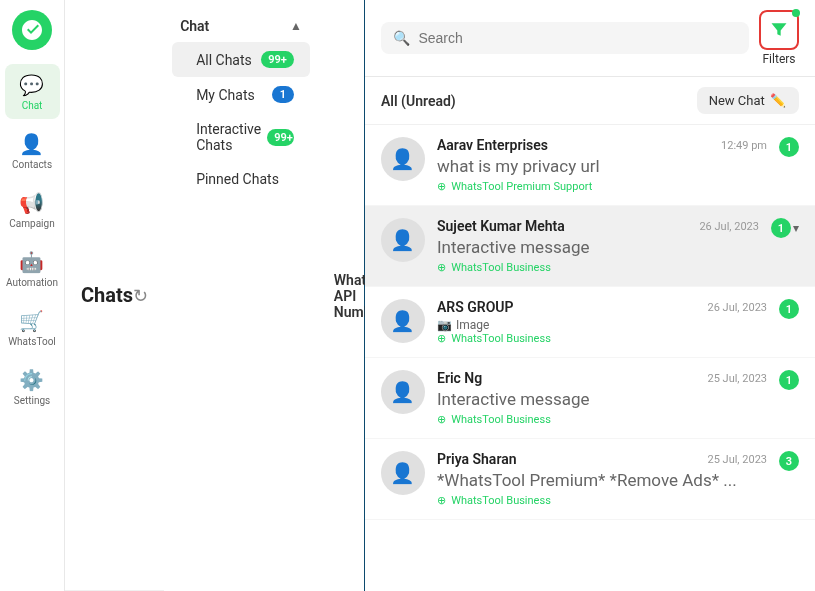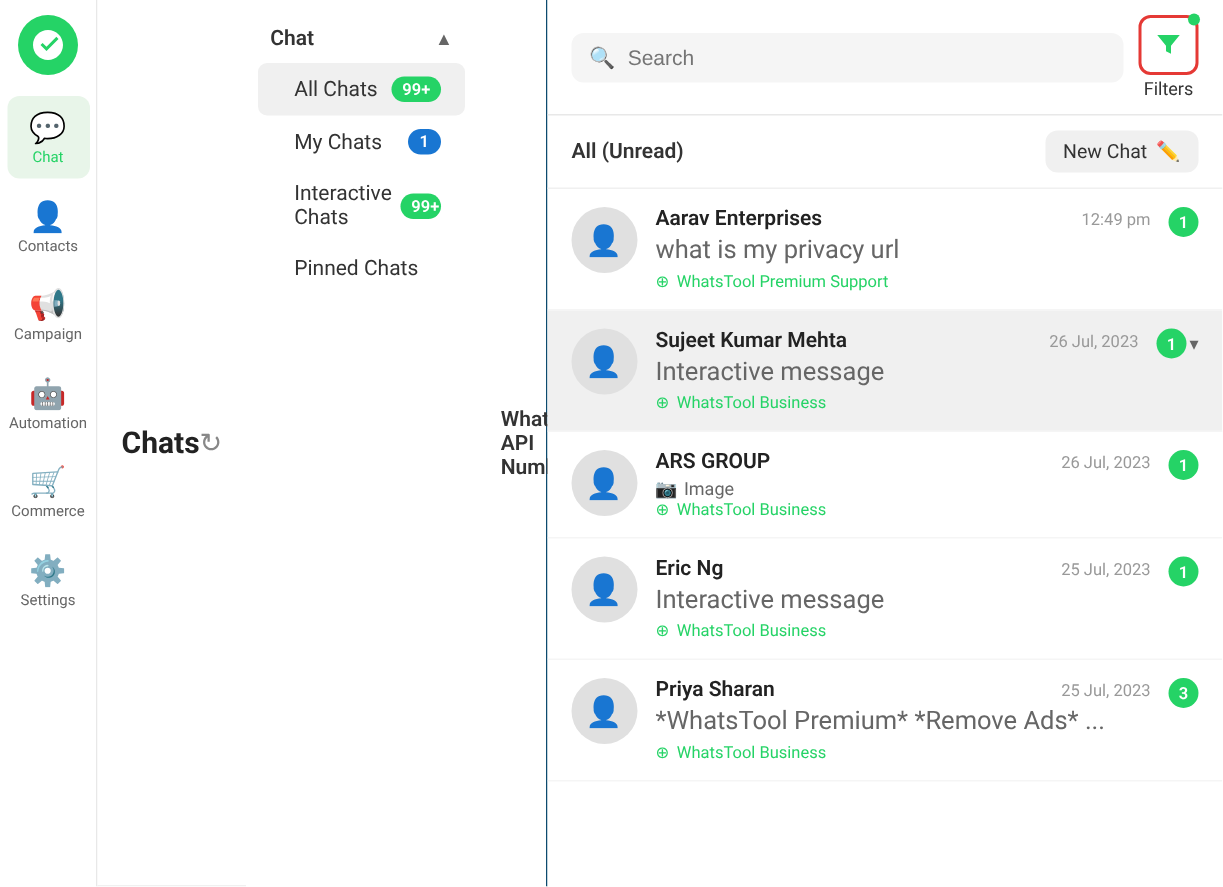--- a/index.html
+++ b/index.html
@@ -228,21 +228,21 @@
   <div class="nav-item">
     <span class="nav-icon">📢</span>
     <span class="nav-label">Campaign</span>
   </div>
   <div class="nav-item">
     <span class="nav-icon">🤖</span>
     <span class="nav-label">Automation</span>
   </div>
   <div class="nav-item">
     <span class="nav-icon">🛒</span>
-    <span class="nav-label">Commerce</span>
+    <span class="nav-label">WhatsTool</span>
   </div>
   <div class="nav-item">
     <span class="nav-icon">⚙️</span>
     <span class="nav-label">Settings</span>
   </div>
 </div>
 
 <div class="chat-list-panel">
   <div class="panel-header">
     <span class="panel-title">Chats</span>

